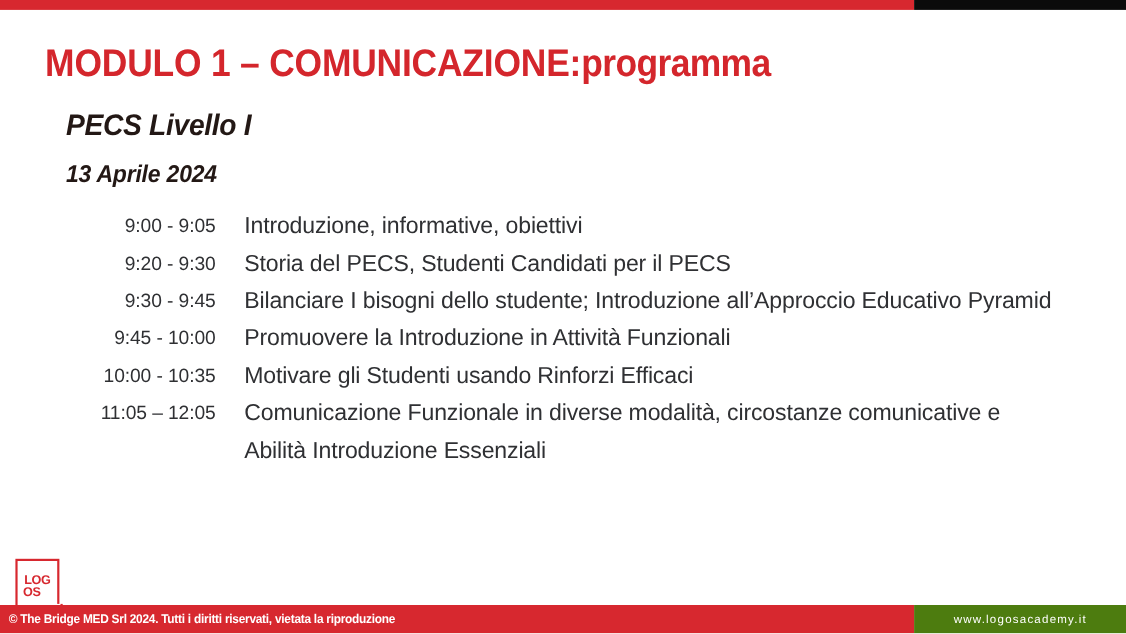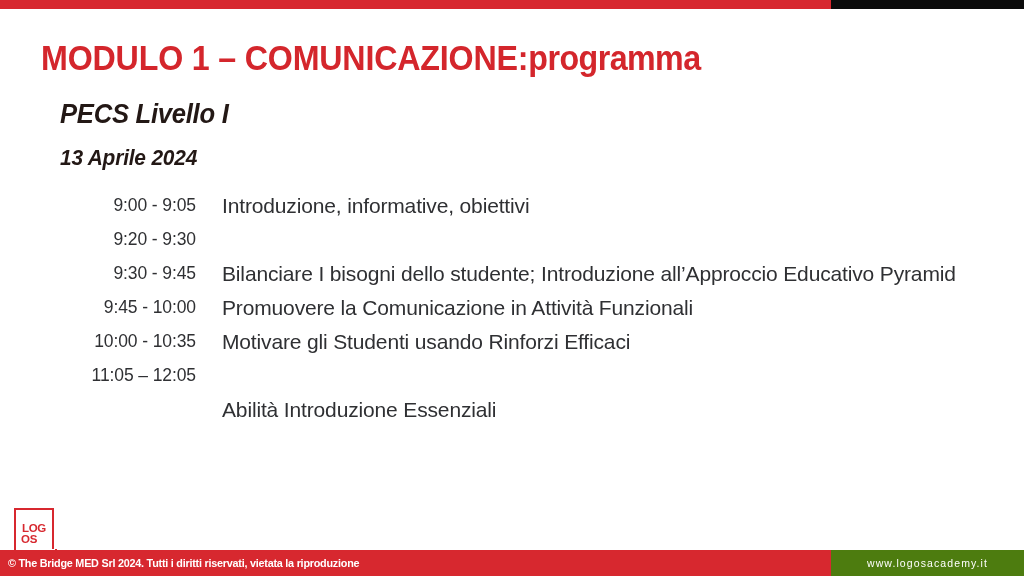--- a/index.html
+++ b/index.html
@@ -192,35 +192,37 @@
   <div class="subtitle subtitle-main">PECS Livello I</div>
   <div class="subtitle subtitle-date">13 Aprile 2024</div>
 
   <div class="schedule">
     <div class="row">
       <div class="time">9:00  - 9:05</div>
       <div class="desc">Introduzione, informative, obiettivi</div>
     </div>
     <div class="row">
       <div class="time">9:20  - 9:30</div>
+      <div class="desc">Storia del PECS, Studenti Candidati per il PECS</div>
     </div>
     <div class="row">
       <div class="time">9:30  - 9:45</div>
       <div class="desc">Bilanciare I bisogni dello studente; Introduzione all’Approccio Educativo Pyramid</div>
     </div>
     <div class="row">
       <div class="time">9:45 - 10:00</div>
-      <div class="desc">Promuovere la Comunicazione in Attività Funzionali</div>
+      <div class="desc">Promuovere la Introduzione in Attività Funzionali</div>
     </div>
     <div class="row">
       <div class="time">10:00 - 10:35</div>
       <div class="desc">Motivare gli Studenti usando Rinforzi Efficaci</div>
     </div>
     <div class="row">
       <div class="time">11:05 – 12:05</div>
+      <div class="desc">Comunicazione Funzionale in diverse modalità, circostanze comunicative e</div>
     </div>
     <div class="row row-cont">
       <div class="time"></div>
       <div class="desc">Abilità Introduzione Essenziali</div>
     </div>
   </div>
 
   <div class="logo">
     <div class="logo-frame"></div>
     <div class="logo-notch"></div>

